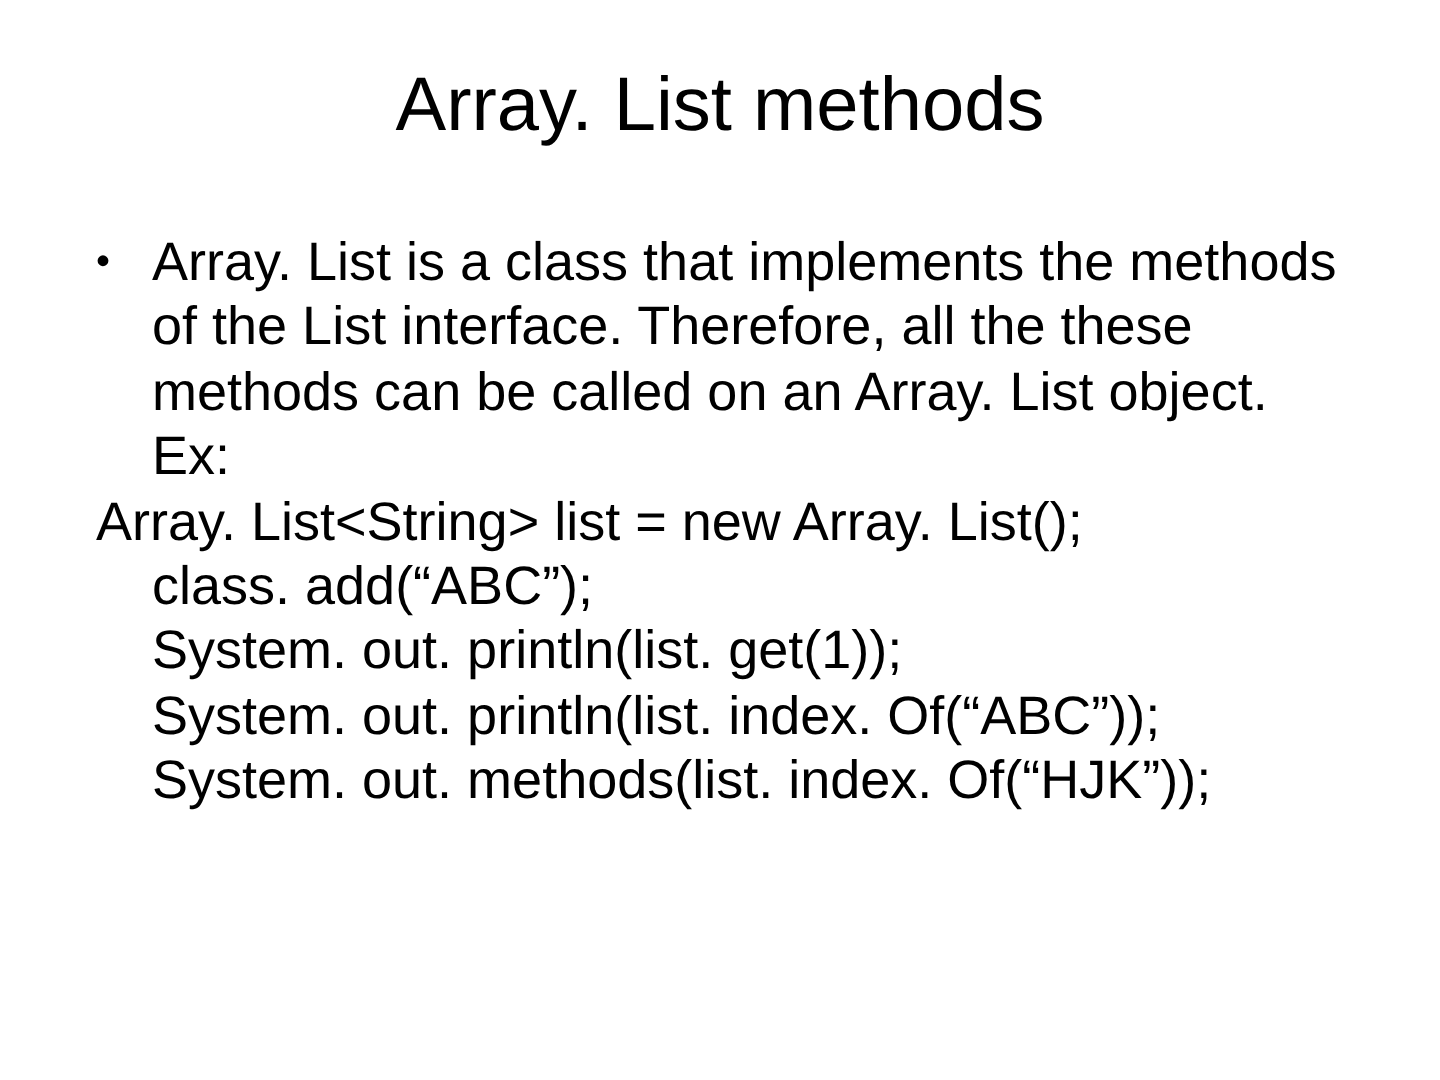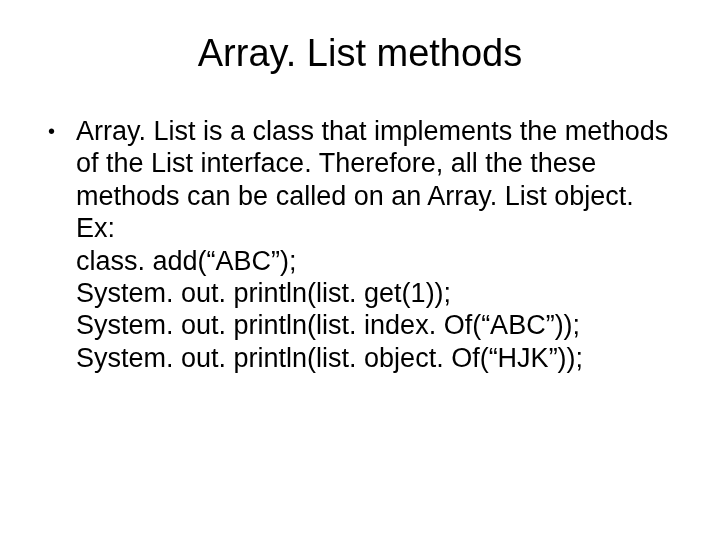--- a/index.html
+++ b/index.html
@@ -51,18 +51,19 @@
 <body>
 
 <div class="slide">
   <h1 class="title">Array. List methods</h1>
 
   <div class="body">
     <div class="bullet-row">
       <div class="bullet-dot">•</div>
       <div class="bullet-text">Array. List is a class that implements the methods of the List interface. Therefore, all the these methods can be called on an Array. List object. Ex:</div>
     </div>
+    <div class="code-line flush">Array. List&lt;String&gt; list = new Array. List();</div>
     <div class="code-line">class. add(“ABC”);</div>
     <div class="code-line">System. out. println(list. get(1));</div>
     <div class="code-line">System. out. println(list. index. Of(“ABC”));</div>
-    <div class="code-line">System. out. println(list. object. Of(“HJK”));</div>
+    <div class="code-line">System. out. methods(list. index. Of(“HJK”));</div>
   </div>
 </div>
 
 </body></html>

